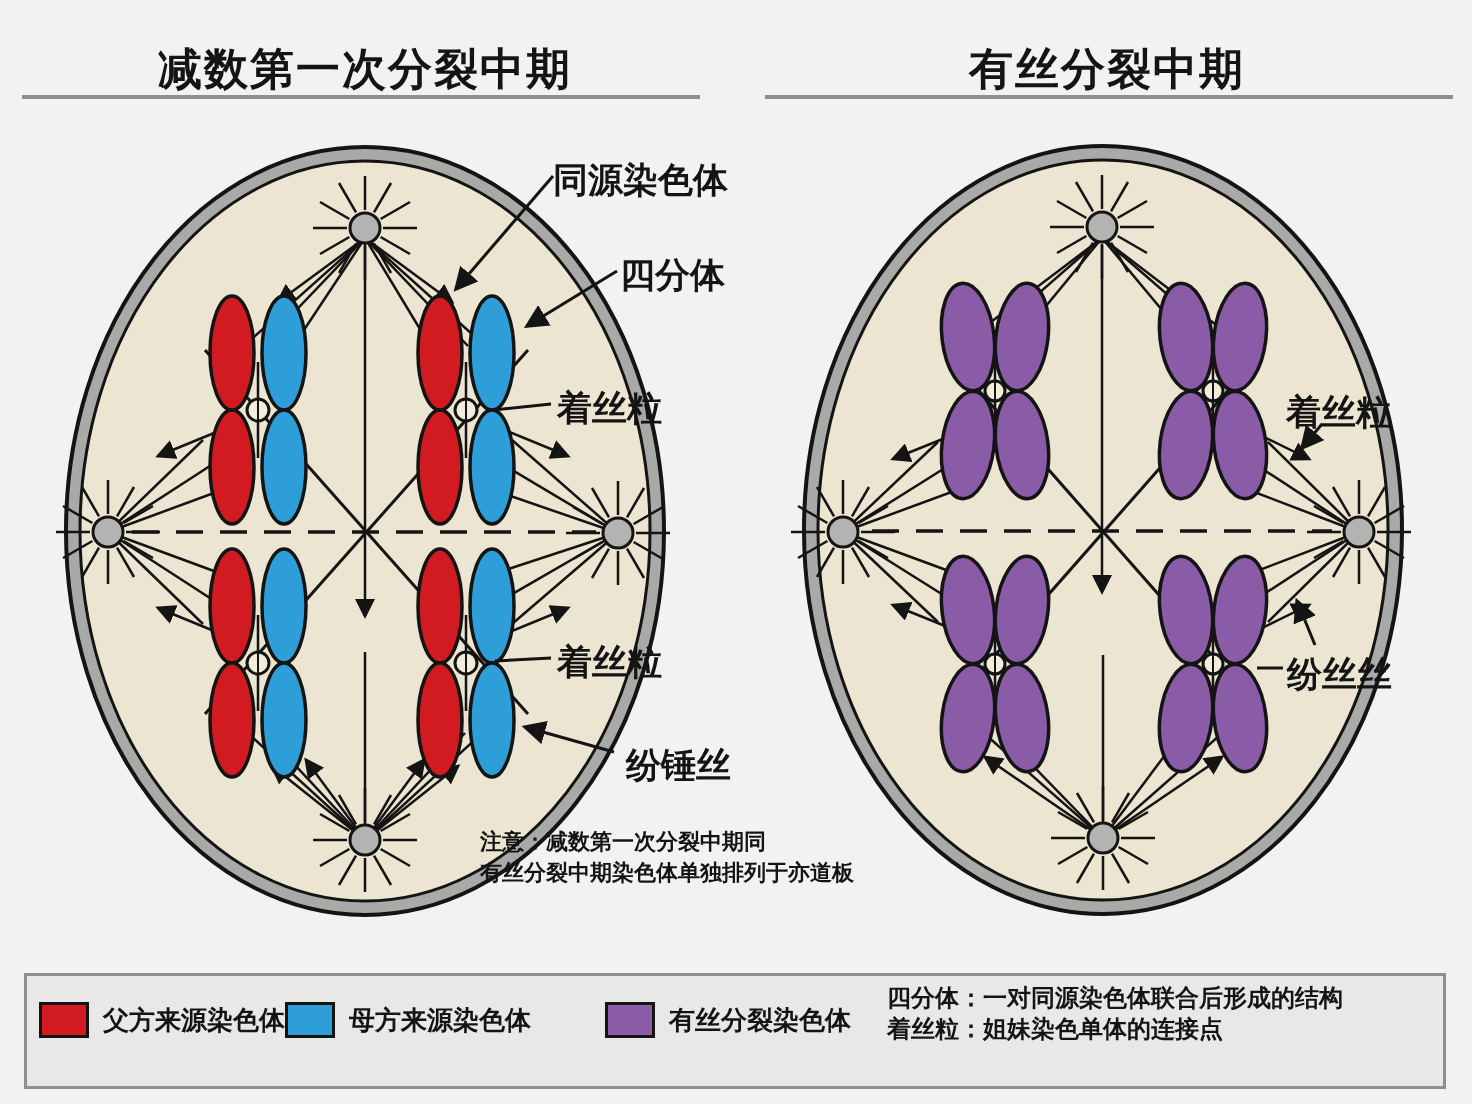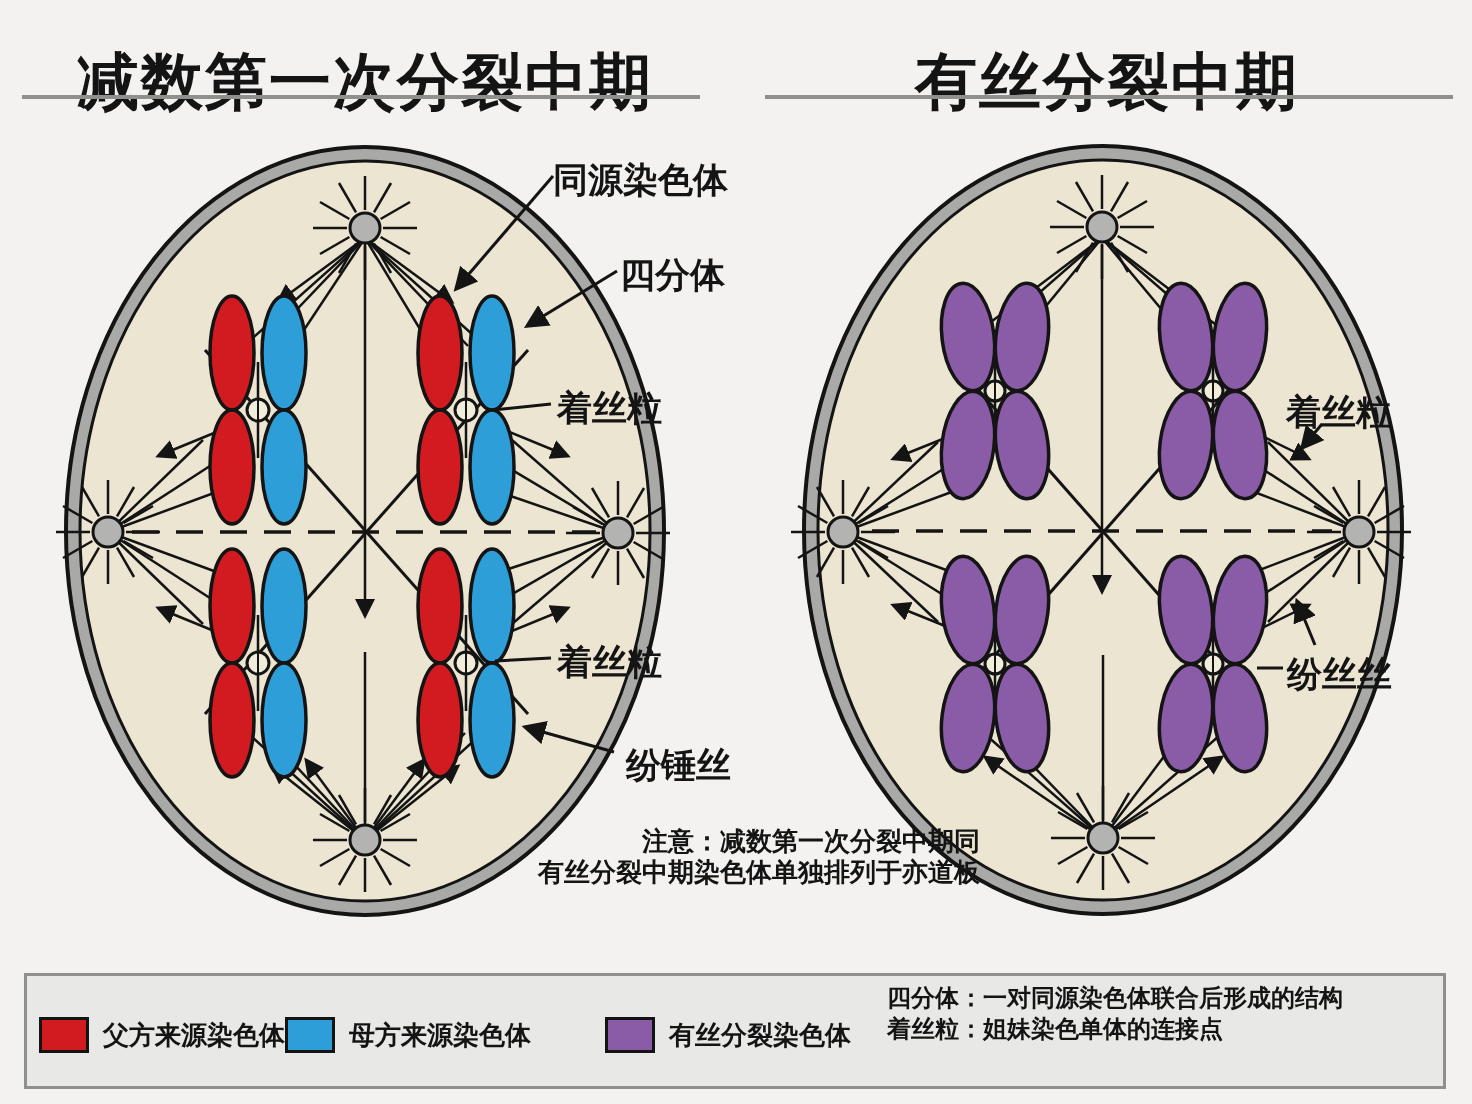--- a/index.html
+++ b/index.html
@@ -1,27 +1,27 @@
 <!DOCTYPE html>
 <html style="--paternal: #d21b21; --maternal: #2d9ed8; --mitotic: #8a5ba6; --cytoplasm: #ece5d1; --membrane: #a9a9a7; --pole: #b3b3b1; --centromere: #f2ecdb; --outline: #141414; --background: #f3f2f0; --legend_bg: #e8e8e6; --rule: #8f8f8d;"><head>
 <meta charset="utf-8">
 <style>
   html,body{margin:0;padding:0;}
   body{font-family:"Liberation Sans","DejaVu Sans",sans-serif;background:#d8d8d8;}
   #stage{position:relative;width:1472px;height:1104px;background:var(--background);overflow:hidden;}
   svg{position:absolute;left:0;top:0;}
   .txt{position:absolute;color:var(--outline);font-weight:700;white-space:nowrap;}
-  .title{font-size:62px;letter-spacing:2px;text-align:center;}
+  .title{font-size:44px;letter-spacing:2px;text-align:center;}
   .rule{position:absolute;height:4px;background:var(--rule);}
   .cell-label{font-size:35px;}
-  .note{position:absolute;left:480px;top:826px;width:500px;text-align:right;
-        font-size:26px;line-height:31px;font-weight:700;color:var(--outline);}
+  .note{position:absolute;left:480px;top:826px;width:500px;text-align:left;
+        font-size:22px;line-height:31px;font-weight:700;color:var(--outline);}
   .legend-bar{position:absolute;left:24px;top:973px;width:1416px;height:110px;
         background:var(--legend_bg);border:3px solid var(--rule);box-sizing:content-box;}
-  .legend-item{position:absolute;top:41px;display:flex;align-items:center;justify-content:center;}
+  .legend-item{position:absolute;top:26px;display:flex;align-items:center;justify-content:center;}
   .swatch{width:44px;height:30px;border:3px solid var(--outline);margin-right:14px;flex:none;}
   .sw-paternal{background:var(--paternal);} .sw-maternal{background:var(--maternal);} .sw-mitotic{background:var(--mitotic);}
   .legend-label{font-size:26px;font-weight:700;color:var(--outline);white-space:nowrap;}
   .defs-block{position:absolute;left:860px;top:6px;font-size:24px;line-height:31px;
         font-weight:700;color:var(--outline);white-space:nowrap;}
   
   .cytofill{fill:var(--cytoplasm);}
   .ring{fill:none;stroke:var(--membrane);stroke-width:13;}
   .edge{fill:none;stroke:var(--outline);stroke-width:4;}
   .edge-in{fill:none;stroke:var(--outline);stroke-width:3;}

